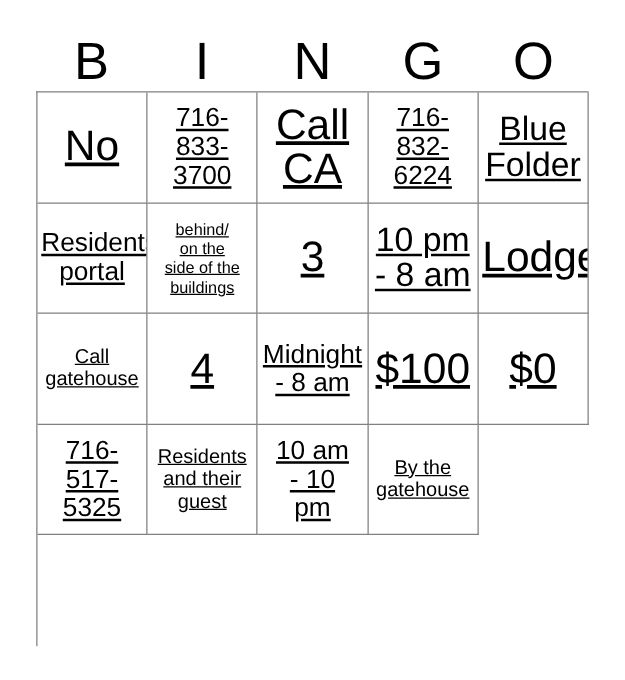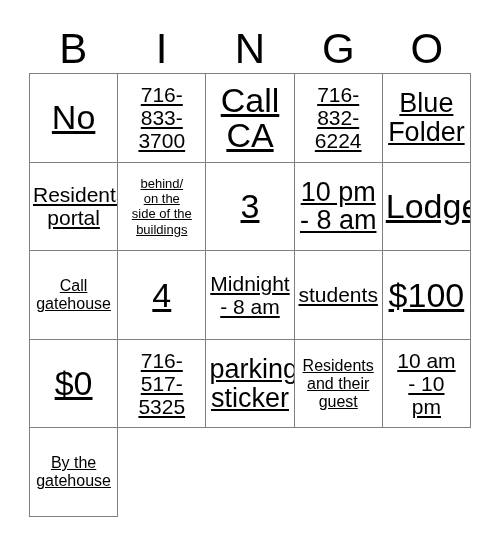--- a/index.html
+++ b/index.html
@@ -141,37 +141,30 @@
         <span class="cell-text">Call
 gatehouse</span>
       </div>
       <div class="cell t-xl">
         <span class="cell-text">4</span>
       </div>
       <div class="cell t-md">
         <span class="cell-text">Midnight
 - 8 am</span>
       </div>
-      <div class="cell t-md">
-        <span class="cell-text">students</span>
-      </div>
       <div class="cell t-xl">
         <span class="cell-text">$100</span>
       </div>
       <div class="cell t-xl">
         <span class="cell-text">$0</span>
       </div>
       <div class="cell t-md">
         <span class="cell-text">716-
 517-
 5325</span>
-      </div>
-      <div class="cell t-lg">
-        <span class="cell-text">parking
-sticker</span>
       </div>
       <div class="cell t-sm">
         <span class="cell-text">Residents
 and their
 guest</span>
       </div>
       <div class="cell t-md">
         <span class="cell-text">10 am
 - 10
 pm</span>

